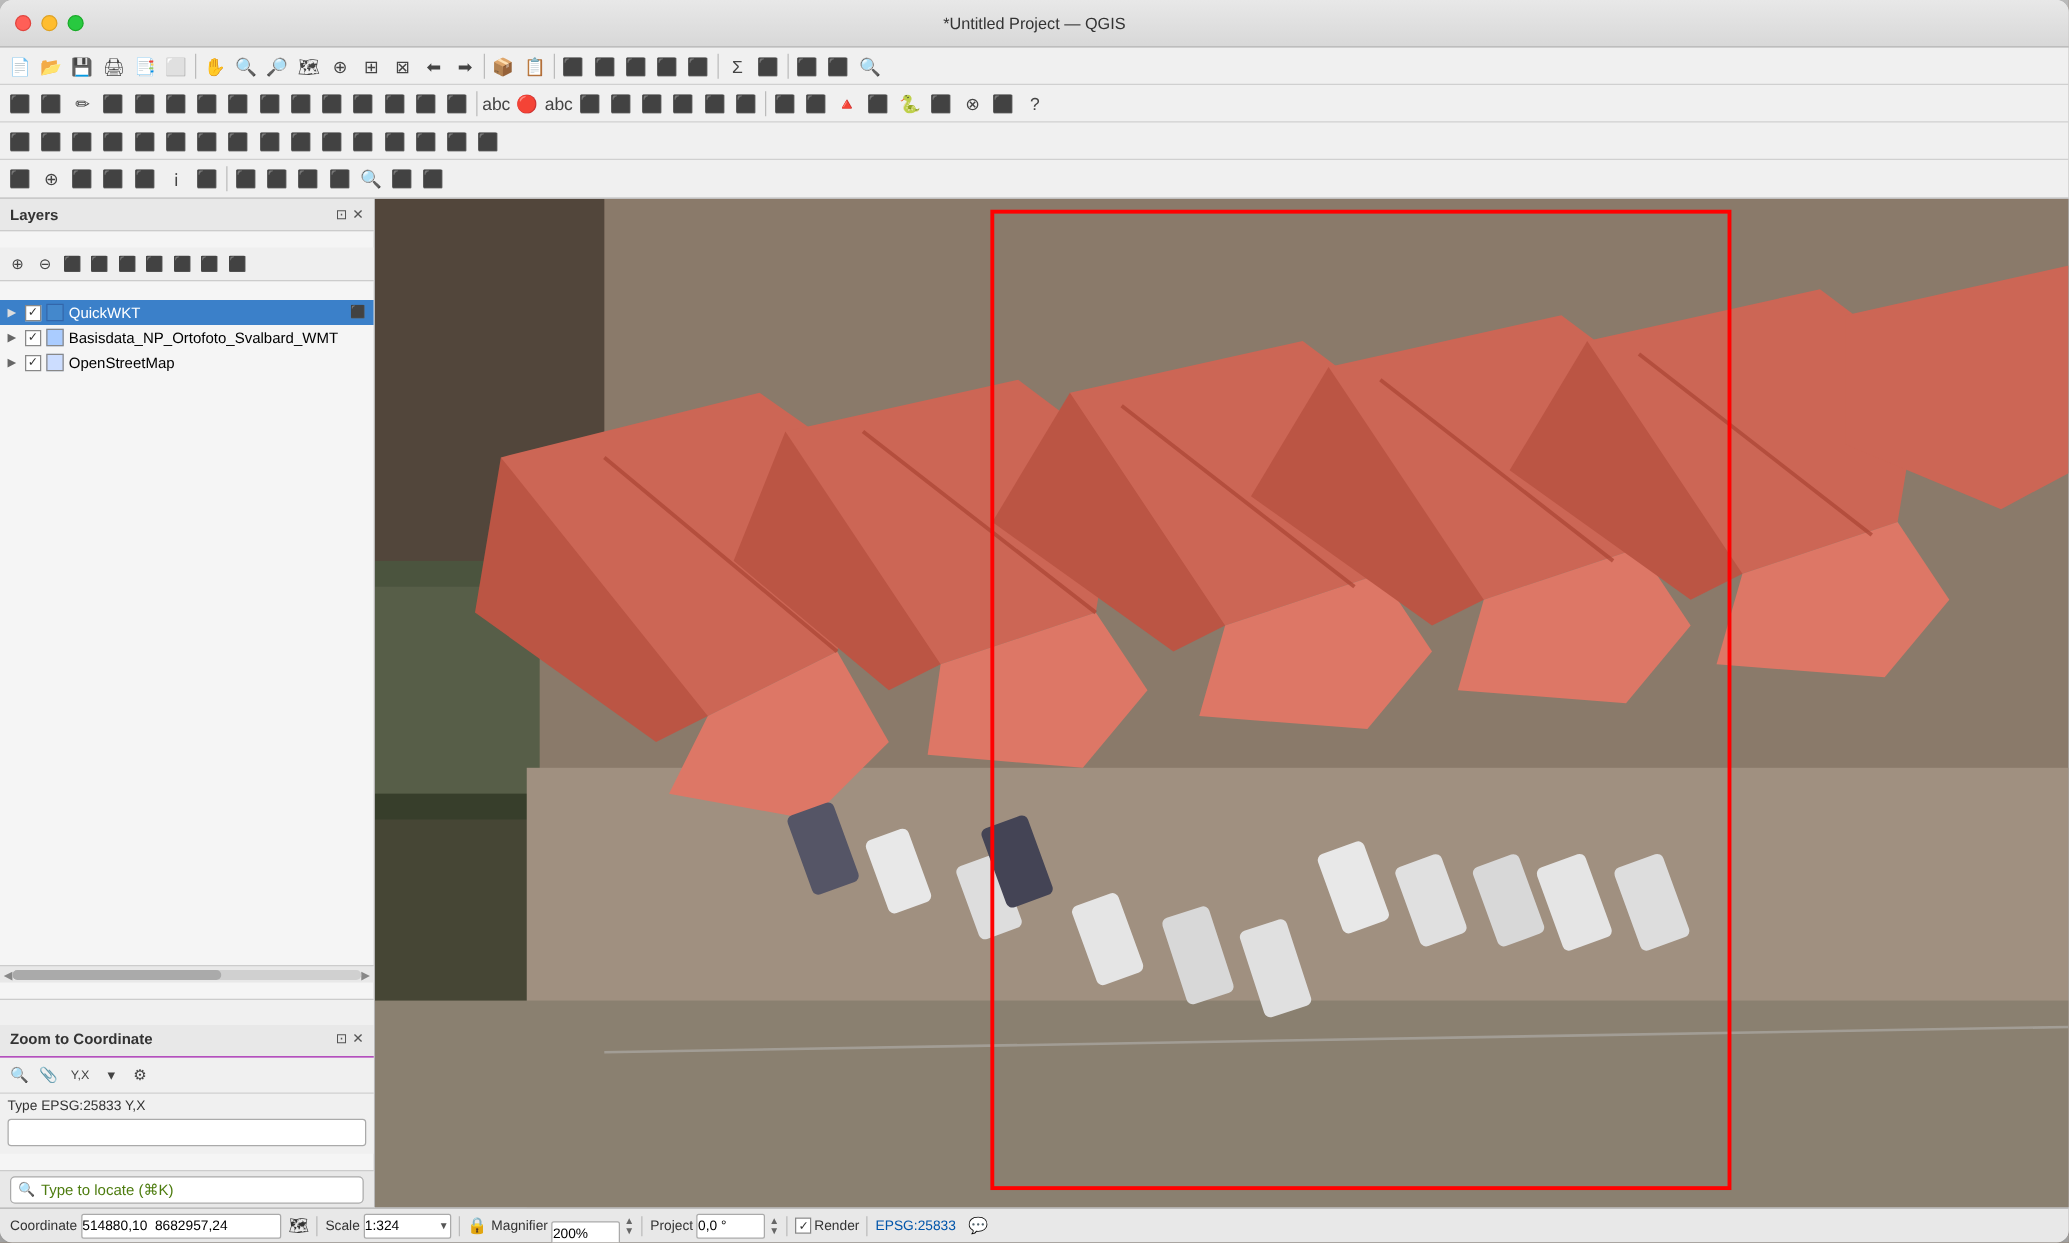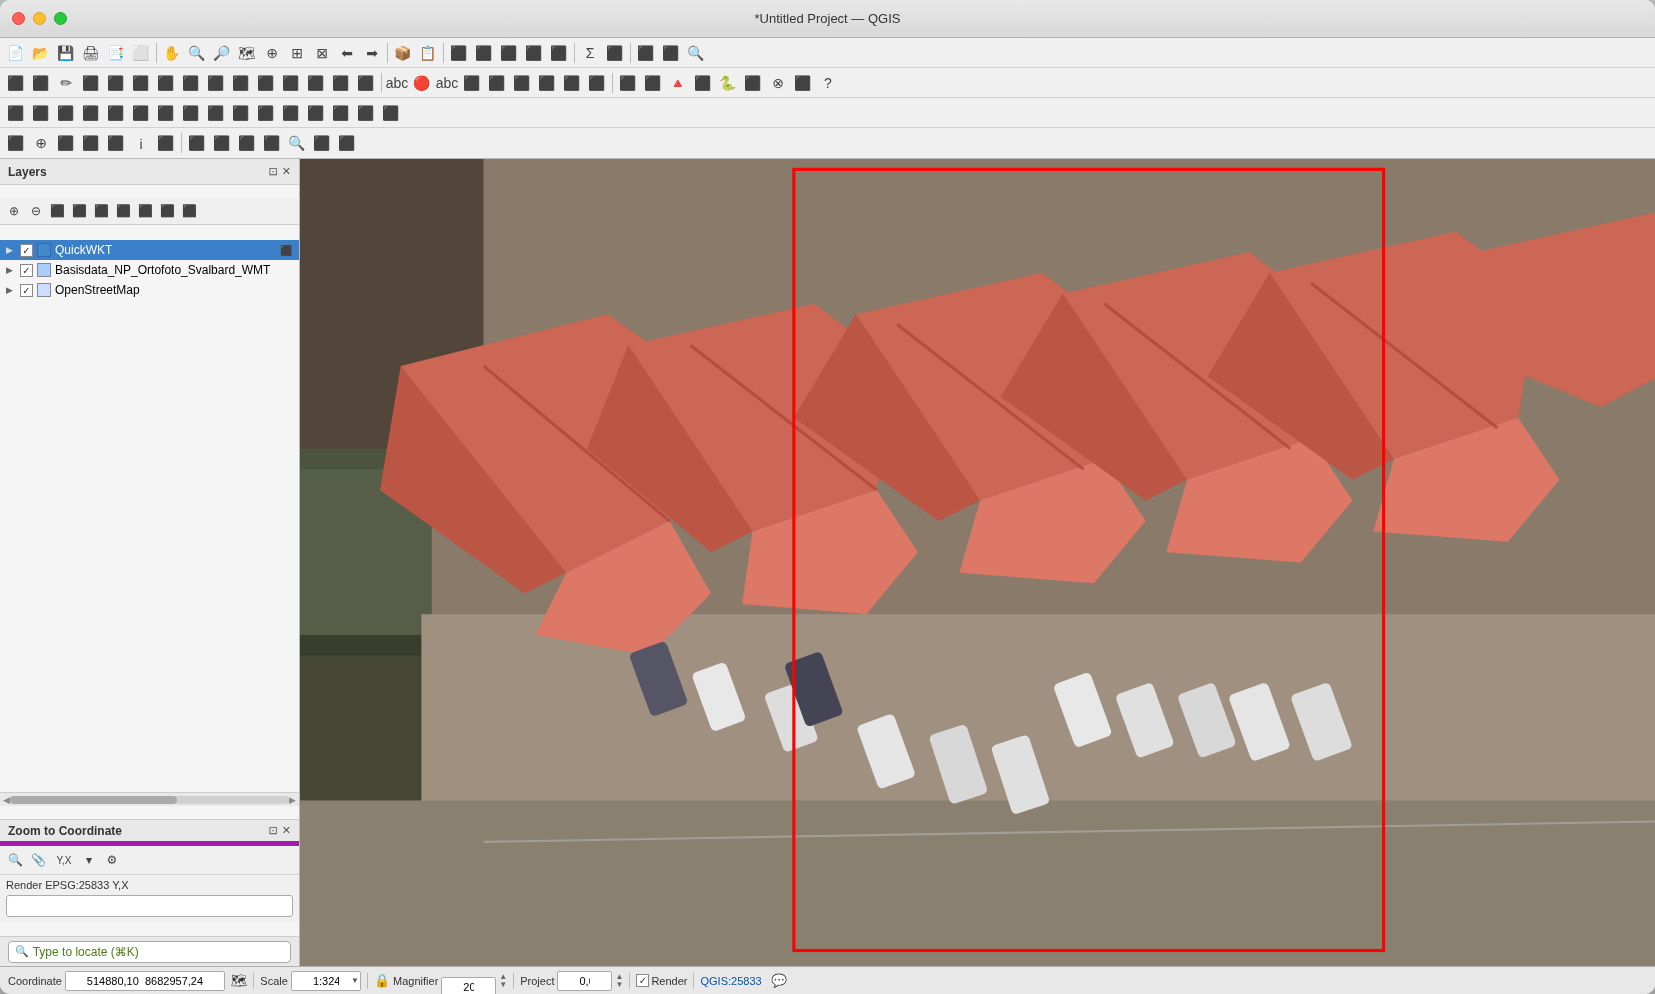--- a/index.html
+++ b/index.html
@@ -230,22 +230,23 @@
     .zoom-panel {
       border-top: 1px solid #ccc;
       background: #f0f0f0;
     }
     .zoom-panel-header {
       display: flex;
       align-items: flex-start;
       justify-content: space-between;
       padding: 4px 8px;
       background: #e8e8e8;
-      border-bottom: 5px solid #a21caf;
+      border-bottom: 1px solid #a21caf;
       height: 26px;
+      margin-top: 20px;
     }
     .zoom-panel-title {
       font-size: 12px;
       font-weight: 600;
       color: #333;
     }
     .zoom-panel-toolbar {
       display: flex;
       align-items: center;
       padding: 4px 6px;
@@ -331,21 +332,21 @@
       white-space: nowrap;
     }
     .status-separator {
       width: 1px;
       height: 16px;
       background: #bbb;
     }
     .status-input {
       border: 1px solid #aaa;
       border-radius: 2px;
-      padding: 1px 21px;
+      padding: 1px 0;
       font-size: 11px;
       background: white;
       height: 20px;
     }
     .status-dropdown-wrap {
       position: relative;
       display: flex;
       align-items: center;
     }
     .status-dropdown-arrow {
@@ -573,21 +574,21 @@
         </div>
 
         <div class="zoom-panel-toolbar">
           <div class="zoom-panel-toolbar-btn">🔍</div>
           <div class="zoom-panel-toolbar-btn">📎</div>
           <div class="zoom-panel-toolbar-btn" style="font-size:10px; width:24px;">Y,X</div>
           <div class="zoom-panel-toolbar-btn">▾</div>
           <div class="zoom-panel-toolbar-btn">⚙</div>
         </div>
 
-        <div class="zoom-epsg-label">Render EPSG:25833 Y,X</div>
+        <div class="zoom-epsg-label">Type EPSG:25833 Y,X</div>
         <input class="zoom-input" type="text" placeholder="" style="">
       </div>
 
       <div class="locate-bar">
         <div class="locate-search">
           <span class="locate-search-icon">🔍</span>
           <span class="locate-search-text">Type to locate (⌘K)</span>
         </div>
       </div>
 
@@ -700,18 +701,18 @@
 
     <div class="status-separator"></div>
 
     <div class="status-checkbox-wrap">
       <div class="status-checkbox">✓</div>
       <span>Render</span>
     </div>
 
     <div class="status-separator"></div>
 
-    <span style="color:#0055aa; cursor:pointer; font-size:11px;">QGIS:25833</span>
+    <span style="color:#0055aa; cursor:pointer; font-size:11px;">EPSG:25833</span>
 
     <span style="font-size:13px; cursor:pointer; margin-left:4px;">💬</span>
   </div>
 
 </div>
 
 </body></html>

